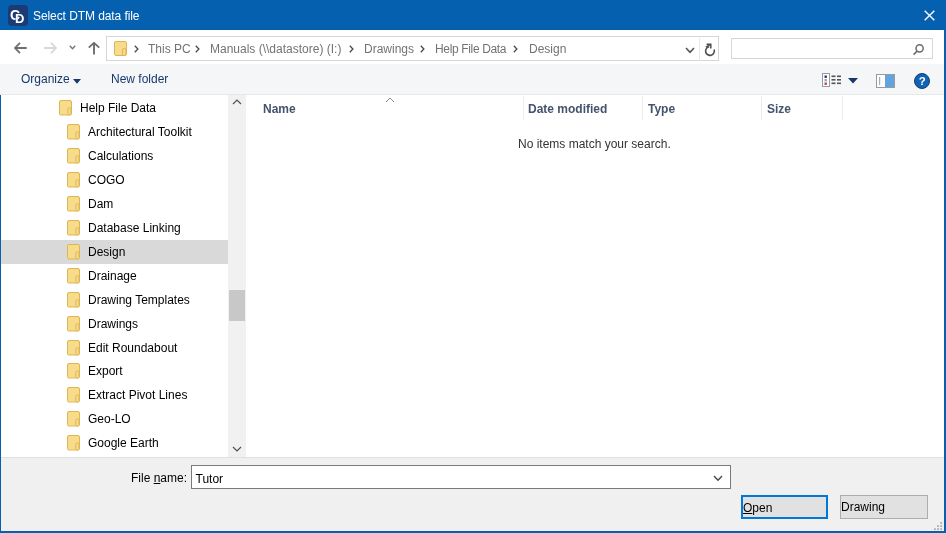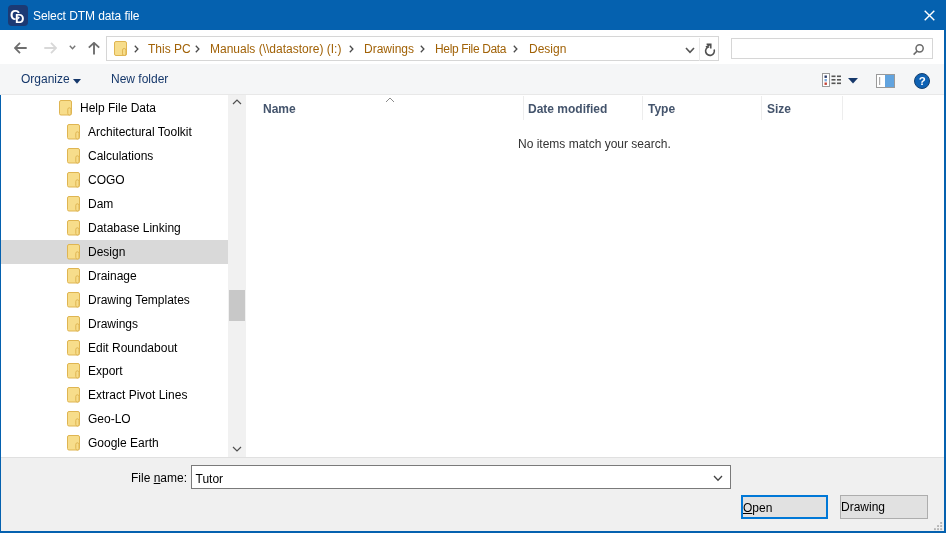--- a/index.html
+++ b/index.html
@@ -6,21 +6,21 @@
   html,body { width:946px; height:533px; overflow:hidden; }
   body { font-family:"Liberation Sans", sans-serif; font-size:12px; color:#000; position:relative; background:#fff; }
   .abs { position:absolute; }
   
   #win { position:absolute; left:0; top:0; width:946px; height:533px; border:1px solid #0561af; border-right:2px solid #0561af; border-bottom:2px solid #0561af; background:#fff; }
   #titlebar { position:absolute; left:0; top:0; width:946px; height:30px; background:#0561af; }
   #title { position:absolute; left:33px; top:9px; color:#fff; font-size:12px; letter-spacing:-0.08px; }
   
   #navbar { position:absolute; left:0; top:30px; width:944px; height:34px; background:#fff; }
   #crumbbox { position:absolute; left:106px; top:5.5px; width:613px; height:25px; border:1px solid #d6d6d6; background:#fff; }
-  .crumbtxt { position:absolute; top:5px; font-size:12px; color:#a16207; white-space:nowrap; }
+  .crumbtxt { position:absolute; top:5px; font-size:12px; color:#737373; white-space:nowrap; }
   #searchbox { position:absolute; left:731px; top:7.5px; width:202px; height:21px; border:1px solid #d6d6d6; background:#fff; }
   #searchtxt { position:absolute; left:10px; top:3px; color:#595959; font-size:12px;margin-top:25px; }
   
   #toolbar { position:absolute; left:0; top:64px; width:944px; height:31px; background:#f5f6f7; border-bottom:1px solid #e8e8e8; color:#16386b; }
   
   #main { position:absolute; left:1px; top:95px; width:943px; height:362px; background:#fff; }
   #tree { position:absolute; left:0; top:0; width:227px; height:362px; background:#fff; }
   .trow { position:absolute; left:0; width:227px; height:24px; }
   .trow.sel { background:#d9d9d9; }
   .tlabel { position:absolute; top:5px; font-size:12px; color:#000; white-space:nowrap; }

